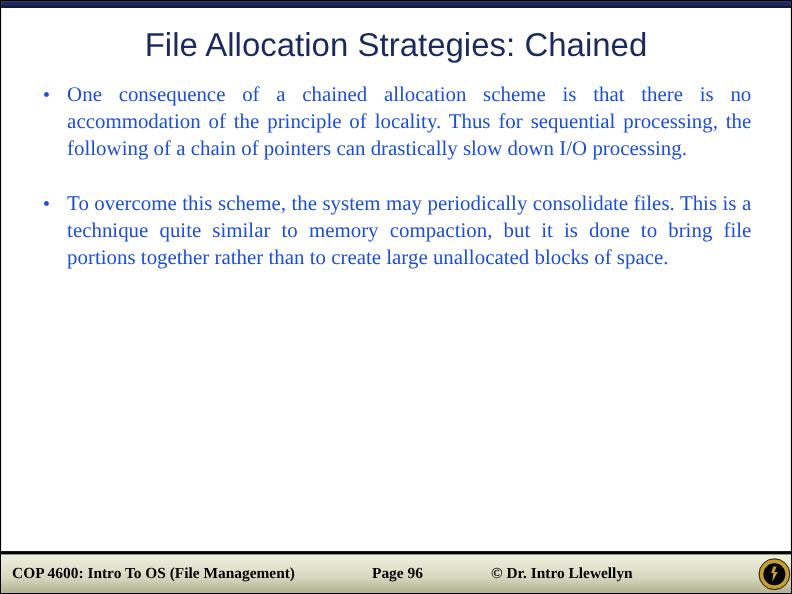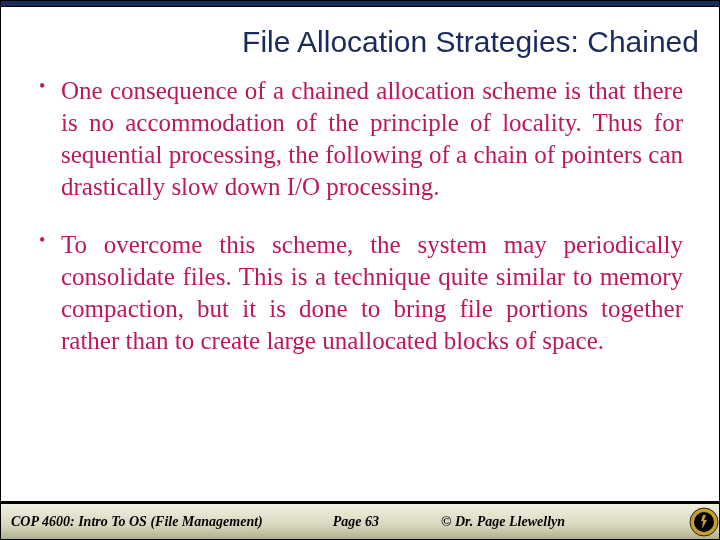--- a/index.html
+++ b/index.html
@@ -17,34 +17,34 @@
       display: flex;
       flex-direction: column;
       border: 1px solid #000;
     }
     .top-border {
       height: 6px;
       background: #1a2a5c;
       border-bottom: 1px solid #000;
     }
     .title {
-      text-align: right;
+      text-align: center;
       color: #1a2a5c;
       font-size: 30px;
       font-weight: normal;
       padding: 18px 20px 16px 20px;
       font-family: Arial, Helvetica, sans-serif;
     }
     .content {
       flex: 1;
       padding: 0 36px 0 36px;
     }
     .bullet {
-      color: #be185d;
-      font-size: 25px;
+      color: #1d4ed8;
+      font-size: 19px;
       line-height: 1.28;
       text-align: justify;
       margin-bottom: 26px;
       position: relative;
       padding-left: 24px;
     }
     .bullet::before {
       content: "•";
       position: absolute;
       left: 2px;
@@ -52,21 +52,20 @@
       font-size: 18px;
     }
     .footer {
       height: 38px;
       border-top: 3px solid #000;
       background: linear-gradient(to bottom, #f0f0e0 0%, #d8d8c0 60%, #b0b090 100%);
       display: flex;
       align-items: center;
       padding: 0 0 0 10px;
       font-size: 14px;
-      font-style: italic;
       font-weight: bold;
       color: #000;
       font-family: "Times New Roman", Times, serif;
     }
     .footer-left { flex: 0 0 auto; }
     .footer-center { flex: 0 0 auto; margin-left: 70px; }
     .footer-right { flex: 0 0 auto; margin-left: 62px; }
     .logo {
       margin-left: auto;
       width: 30px;
@@ -85,22 +84,22 @@
 
   <h1 class="title">File Allocation Strategies: Chained</h1>
 
   <div class="content">
     <p class="bullet">One consequence of a chained allocation scheme is that there is no accommodation of the principle of locality.  Thus for sequential processing, the following of a chain of pointers can drastically slow down I/O processing.</p>
     <p class="bullet">To overcome this scheme, the system may periodically consolidate files.  This is a technique quite similar to memory compaction, but it is done to bring file portions together rather than to create large unallocated blocks of space.</p>
   </div>
 
   <div class="footer">
     <span class="footer-left">COP 4600: Intro To OS  (File Management)</span>
-    <span class="footer-center">Page 63</span>
-    <span class="footer-right">© Dr. Page Llewellyn</span>
+    <span class="footer-center">Page 96</span>
+    <span class="footer-right">© Dr. Intro Llewellyn</span>
     <span class="logo">
       <svg width="30" height="30" viewBox="0 0 30 30">
         <circle cx="15" cy="15" r="14" fill="#c5a030" stroke="#000" stroke-width="0.8"></circle>
         <circle cx="15" cy="15" r="10" fill="#000"></circle>
         <path d="M 14 8 L 12 14 L 14 14 L 13 22 L 18 13 L 15 13 L 17 8 Z" fill="#c5a030"></path>
       </svg>
     </span>
   </div>
 </div>
 

